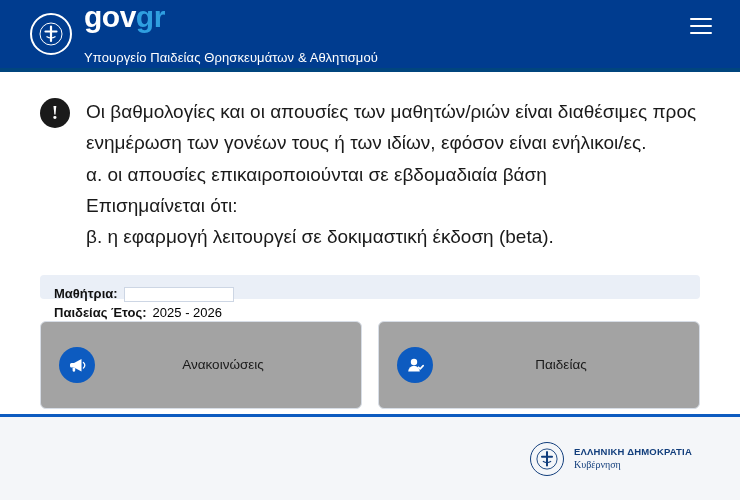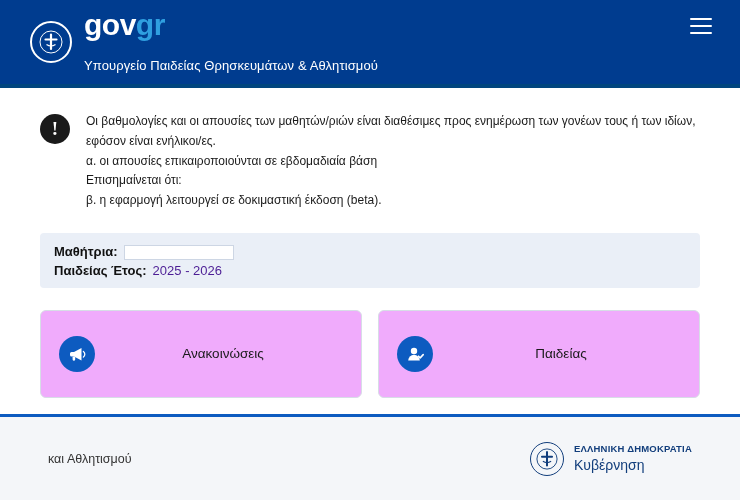--- a/index.html
+++ b/index.html
@@ -16,21 +16,21 @@
   }
   .page {
     position: relative;
     width: 740px;
     height: 500px;
     box-sizing: border-box;
   }
 
   
   .header {
-    height: 88px;
+    height: 72px;
     background: #003c8f;
     display: flex;
     align-items: center;
     padding: 0 28px 0 30px;
     box-sizing: border-box;
     border-bottom: 4px solid #00457e;
     position: relative;
   }
   .header-inner {
     display: flex;
@@ -103,67 +103,67 @@
     color: #ffffff;
     font-size: 19px;
     font-weight: bold;
     line-height: 30px;
     text-align: center;
     flex: none;
     margin-top: 2px;
     font-family: "Liberation Serif", serif;
   }
   .notice-text {
-    font-size: 12px;
+    font-size: 19px;
     line-height: 1.65;
     color: #1a1a1a;
     max-width: 620px;
   }
   .notice-text p { margin: 0; }
 
   
   .info-band {
     margin: 22px 40px 0 40px;
     background: #eaeff7;
     border-radius: 4px;
     padding: 10px 14px 12px 14px;
     box-sizing: border-box;
-    height: 55px;
+    height: 24px;
   }
   .info-row {
     display: flex;
     align-items: center;
     font-size: 13px;
     line-height: 1.45;
   }
   .info-label {
     font-weight: bold;
     color: #111111;
     margin-right: 6px;
   }
-  .info-value { color: #4c1d95; }
+  .info-value { color: #000000; }
   .name-field {
     display: inline-block;
     width: 108px;
     height: 13px;
     background: #ffffff;
     border: 1px solid #cdd6e4;
     vertical-align: middle;
   }
 
   
   .cards {
     display: flex;
     gap: 16px;
     padding: 22px 40px 0 40px;
   }
   .card {
     flex: 1 1 0;
     height: 88px;
-    background: #f0abfc;
+    background: #a3a3a3;
     border: 1px solid #d7dde6;
     border-radius: 6px;
     display: flex;
     align-items: center;
     padding: 0 18px;
     box-sizing: border-box;
     cursor: pointer;
     gap: 14px;
   }
   .card-icon {
@@ -226,22 +226,23 @@
     flex-direction: column;
     line-height: 1.3;
   }
   .footer-gov-1 {
     font-size: 9.5px;
     font-weight: bold;
     color: #123e7c;
     letter-spacing: 0.2px;
   }
   .footer-gov-2 {
-    font-size: 14px;
+    font-size: 10px;
     color: #123e7c;
+    font-family: Liberation Serif, serif;
   }
 </style>
 </head>
 <body>
 
 <div class="page">
 
   <div class="header">
     <div class="header-inner">
       <div class="gov-emblem">
@@ -306,21 +307,20 @@
           <path d="M13.5 12.2 L15.2 13.9 L18.2 10.6" stroke="#ffffff" stroke-width="1.6" fill="none" stroke-linecap="round" stroke-linejoin="round"></path>
         </svg>
       </div>
       <div class="card-label">Παιδείας</div>
     </div>
 
   </div>
 
   <div class="footer">
     <div class="footer-text">
-      <div>και Αθλητισμού</div>
     </div>
     <div class="footer-right">
       <div class="footer-emblem">
         <svg width="22" height="22" viewBox="0 0 24 24">
           <circle cx="12" cy="12" r="11" fill="none" stroke="#123e7c" stroke-width="1"></circle>
           <path d="M12 4.5 L12 19 M6.5 9.5 L17.5 9.5" stroke="#123e7c" stroke-width="2.2" stroke-linecap="round"></path>
           <path d="M7.5 14.5 Q12 17.5 16.5 14.5" stroke="#123e7c" stroke-width="1.2" fill="none"></path>
         </svg>
       </div>
       <div class="footer-gov">

